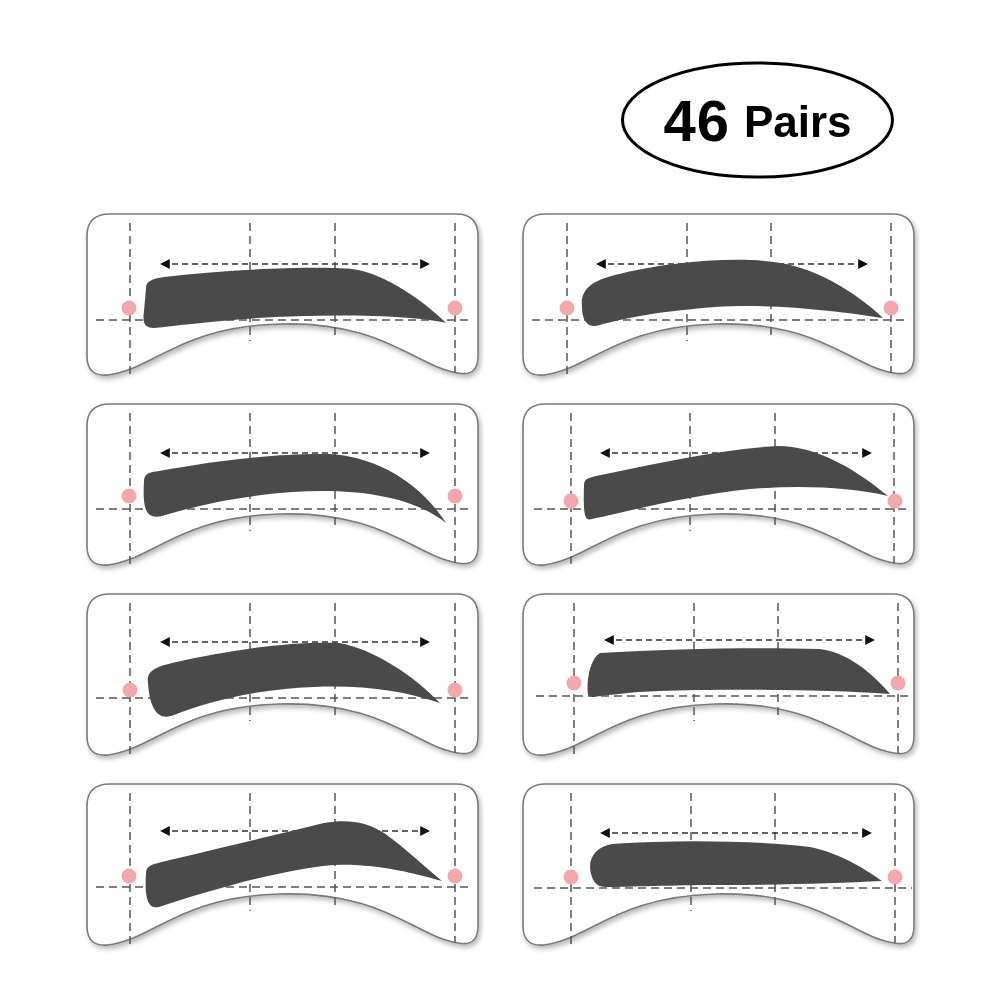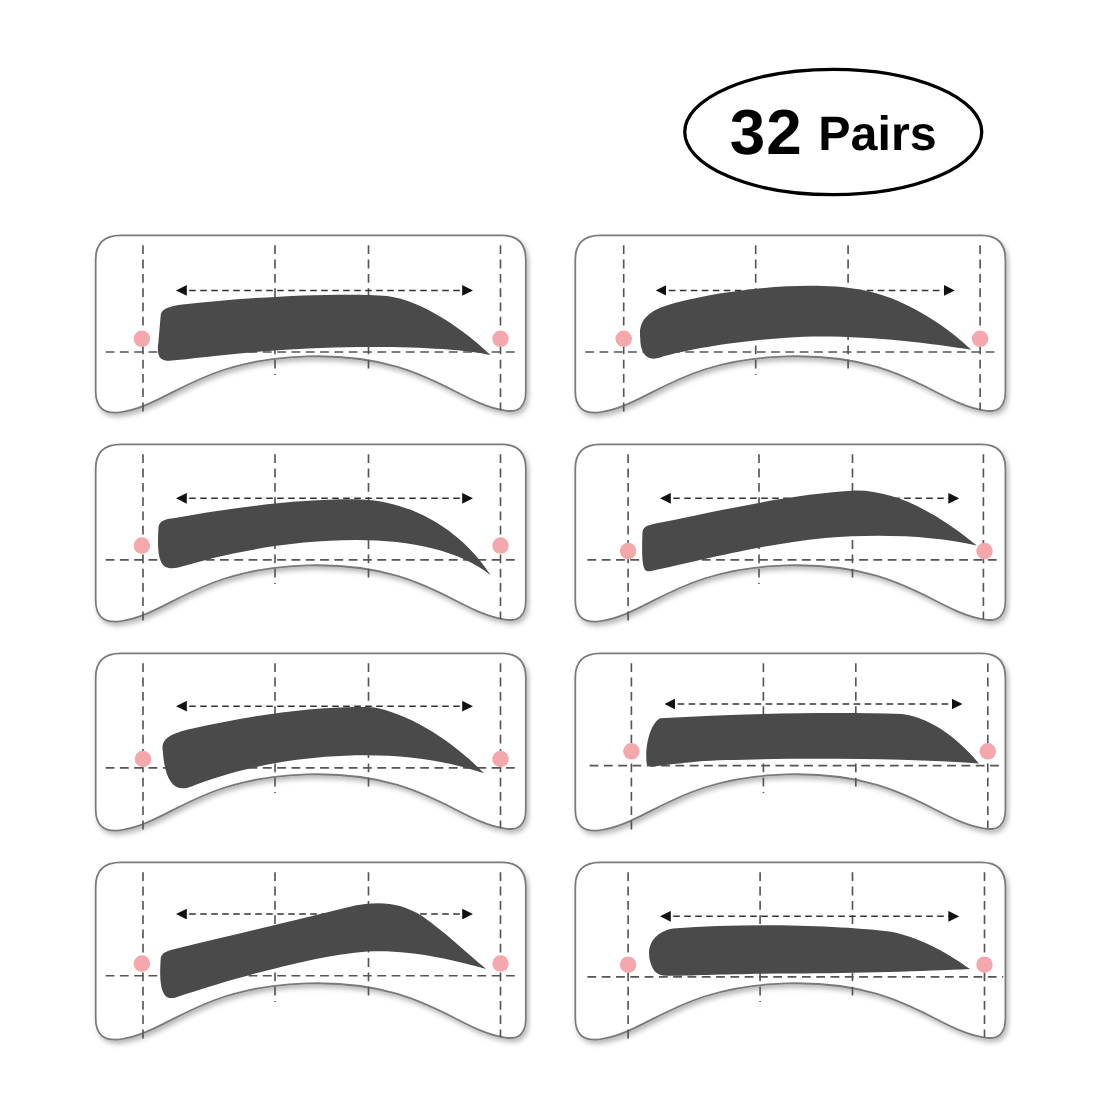--- a/index.html
+++ b/index.html
@@ -13,21 +13,21 @@
   .card svg { display:block; }
 </style>
 </head>
 <body>
 
 <div class="badge">
   <svg width="275" height="120" viewBox="0 0 275 120">
     <ellipse cx="137.5" cy="60" rx="135" ry="57" fill="#fff" stroke="#000" stroke-width="3"></ellipse>
   </svg>
   <div class="badge-text">
-    <span class="badge-num">32</span>
+    <span class="badge-num">46</span>
     <span class="badge-word">Pairs</span>
   </div>
 </div>
 
 <svg width="0" height="0" style="position:absolute">
   <defs>
     <filter id="shadow" x="-5%" y="-5%" width="112%" height="120%">
       <feDropShadow dx="2" dy="3" stdDeviation="2.5" flood-color="#000" flood-opacity="0.28"></feDropShadow>
     </filter>
     <marker id="arrowL" viewBox="0 0 10 10" refX="2" refY="5" markerWidth="7" markerHeight="7" orient="auto">

